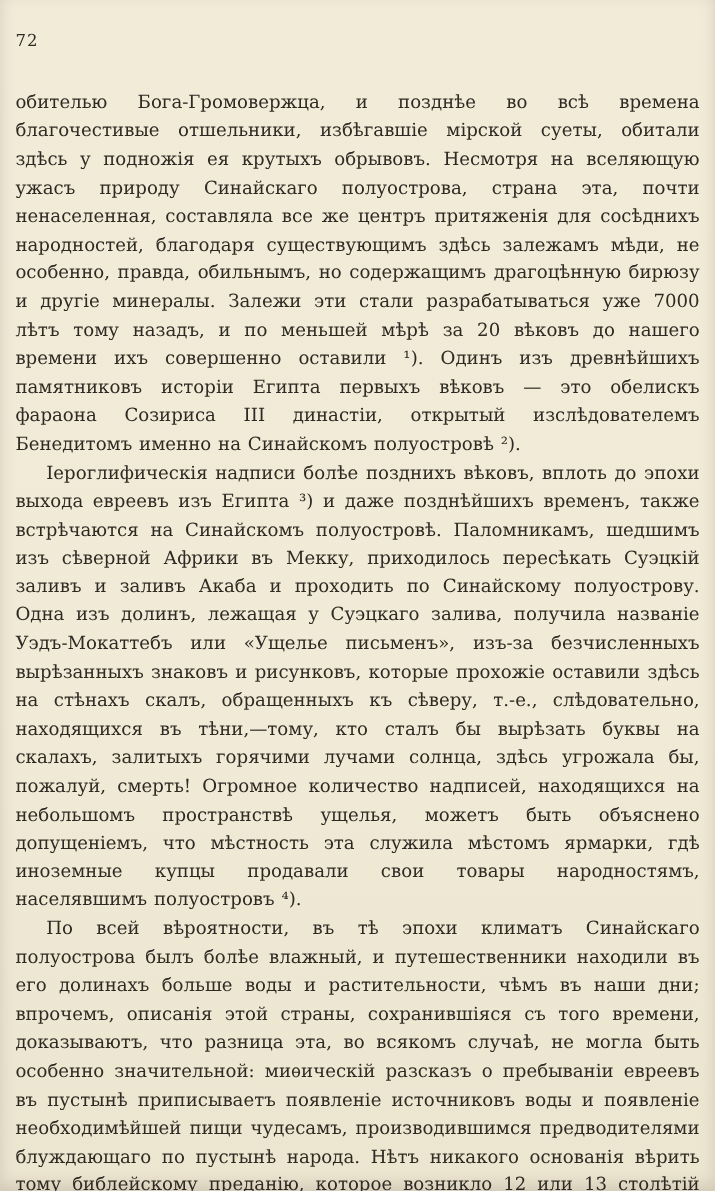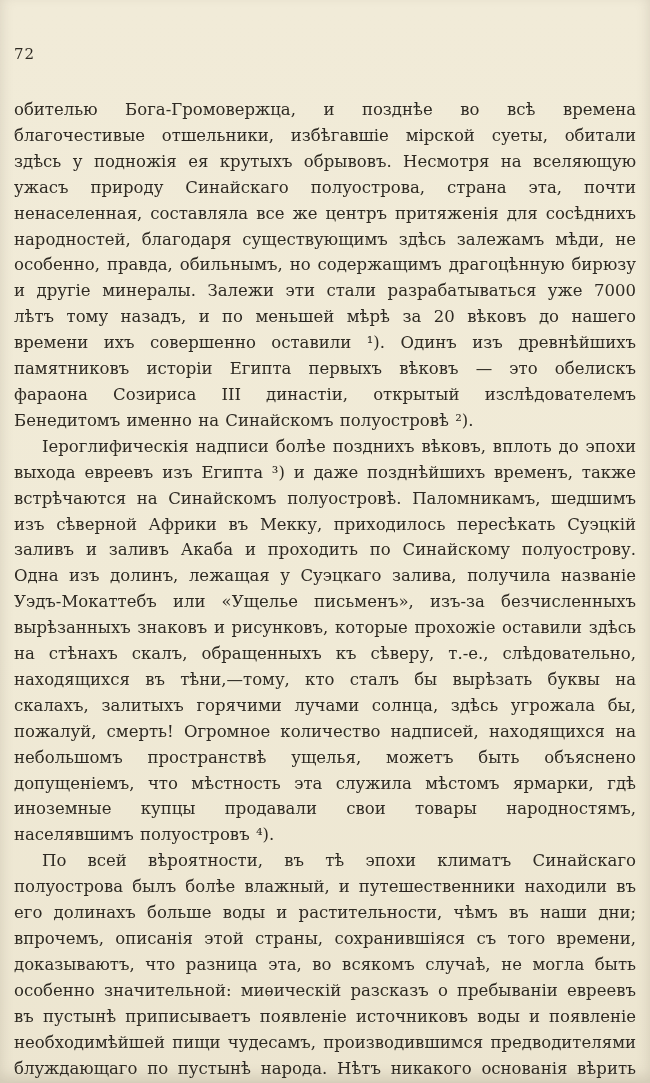--- a/index.html
+++ b/index.html
@@ -6,21 +6,21 @@
     margin: 0;
     padding: 0;
     background: #e8e2cf;
   }
   .page {
     position: relative;
     width: 650px;
     height: 1083px;
     margin: 0 auto;
     box-sizing: border-box;
-    padding: 43px 14px 0 14px;
+    padding: 26px 14px 0 14px;
     background: linear-gradient(180deg, #f1ebd8 0%, #f0ead6 60%, #ece5d0 100%);
     color: #2e2a23;
     font-family: "DejaVu Serif", "Liberation Serif", serif;
     overflow: hidden;
     box-shadow: inset 0 -6px 14px rgba(90,80,60,0.18);
   }
   .page-header {
     position: relative;
     height: 26px;
     margin-bottom: 18px;

